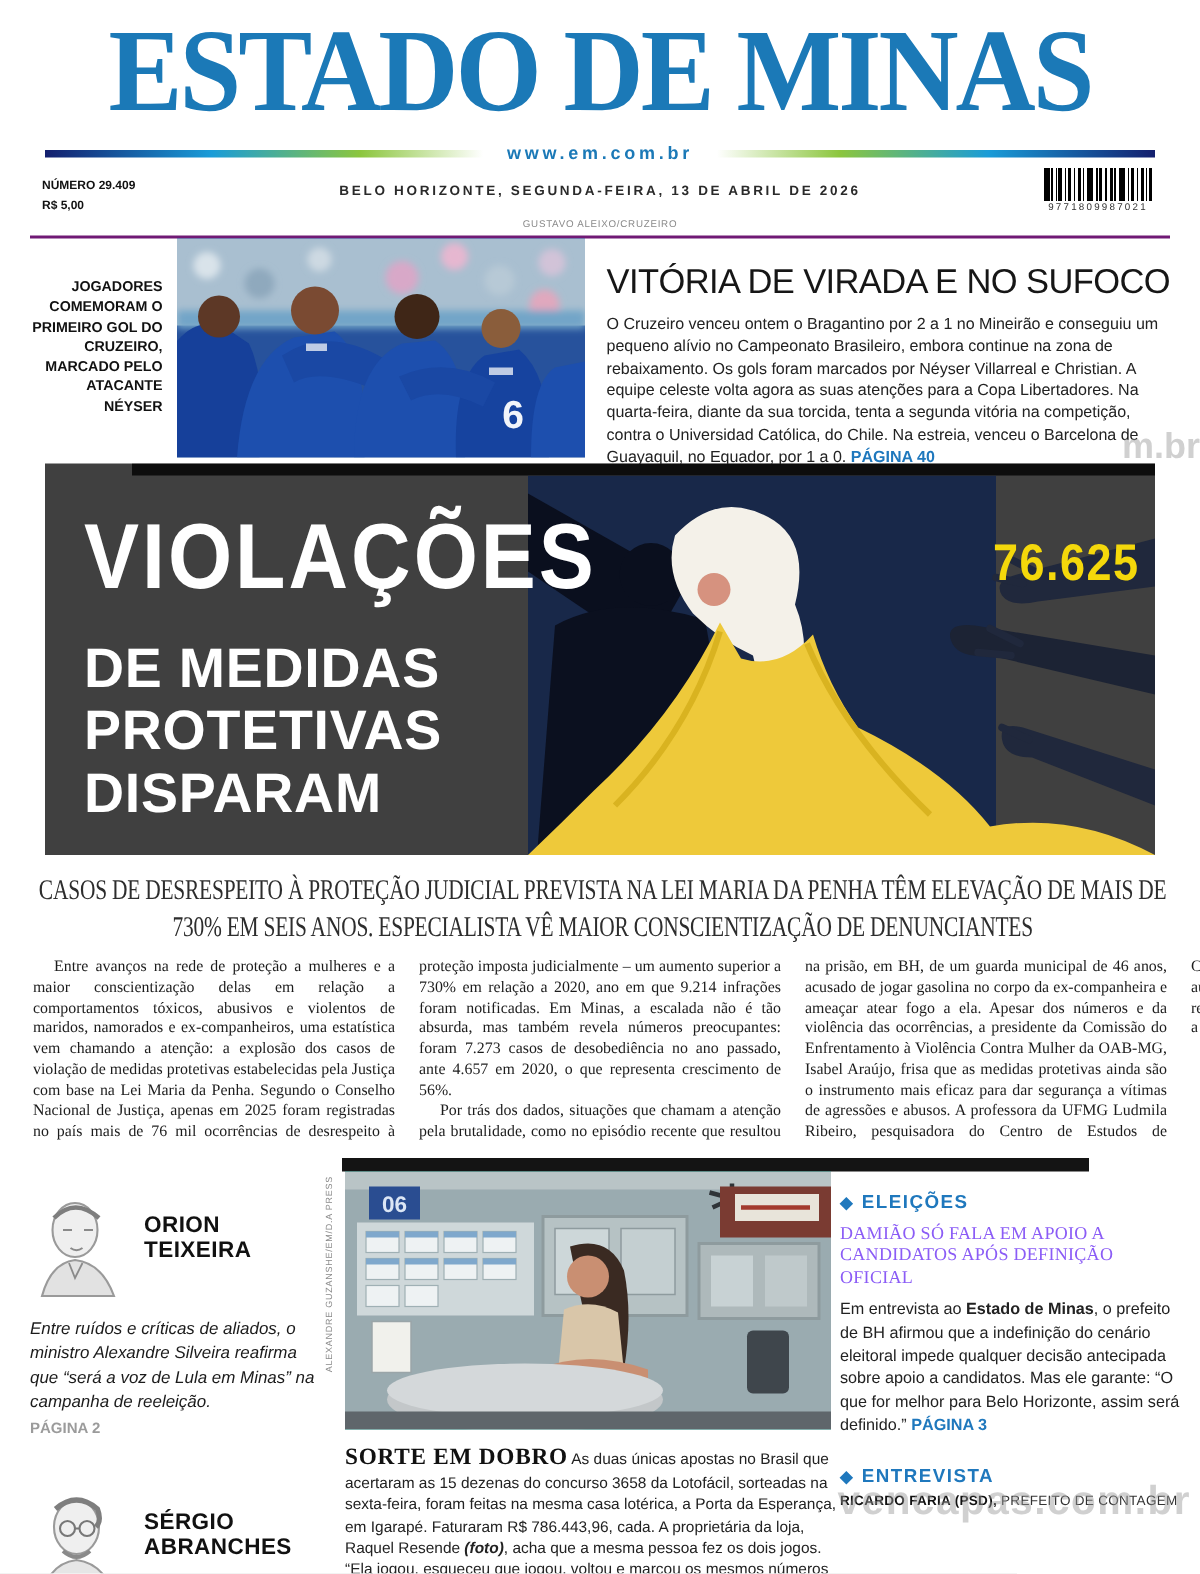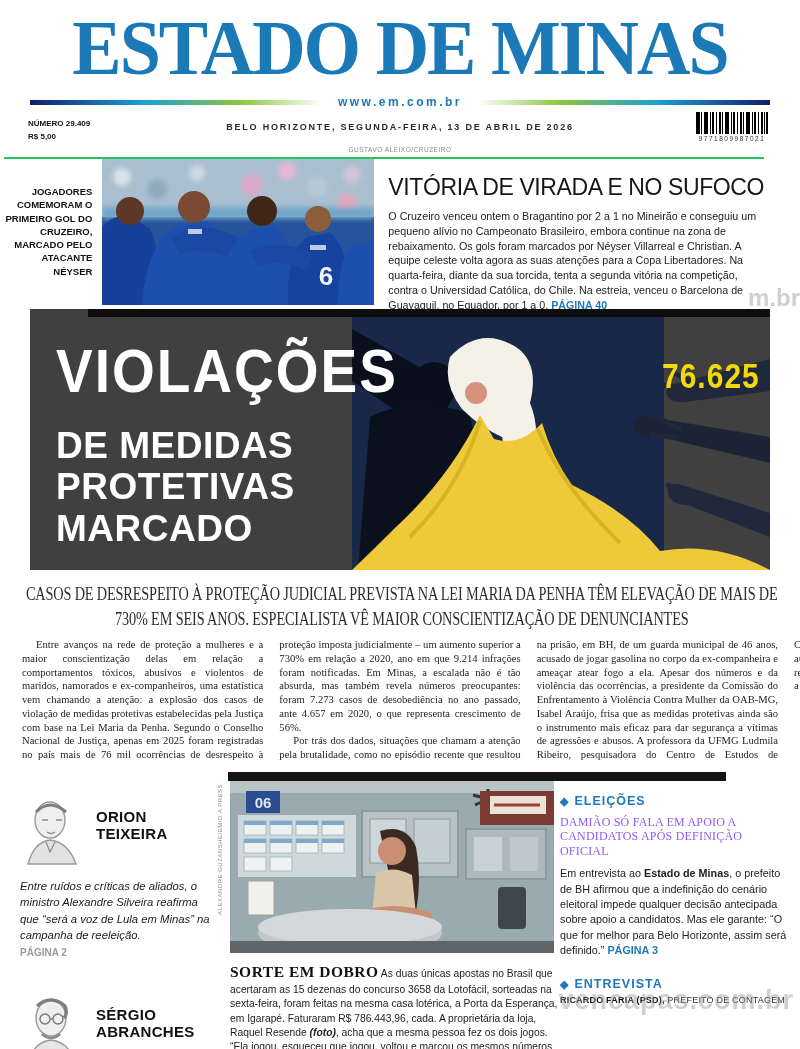--- a/index.html
+++ b/index.html
@@ -25,21 +25,21 @@
         letter-spacing:1.8px;color:#2a2a2a;}
   .barcode-wrap{position:absolute;right:30px;top:0;width:76px;text-align:center;}
   .barcode{height:22px;width:72px;margin:0 auto;
      background:repeating-linear-gradient(90deg,#000 0 1px,transparent 1px 3px),
                 repeating-linear-gradient(90deg,#000 0 2px,transparent 2px 7px),#fff;
      border-left:2px solid #000;border-right:2px solid #000;}
   .barcode-digits{font-size:6.5px;letter-spacing:1.5px;color:#333;margin-top:1px;}
   .credit-top{position:absolute;top:146px;left:0;right:0;text-align:center;font-size:6.5px;color:#8a8a8a;letter-spacing:.5px;}
 
   
-  .sports{position:absolute;top:157px;left:4px;width:760px;height:148px;border-top:2px solid #22c55e;display:flex;}
+  .sports{position:absolute;top:157px;left:20px;width:760px;height:148px;border-top:2px solid #701a75;display:flex;}
   .sports-caption{width:120px;padding:26px 10px 0 0;text-align:right;font-size:9.5px;font-weight:bold;line-height:1.4;color:#111;}
   .sports-photo{width:272px;height:146px;position:relative;background:#27529c;overflow:hidden;flex:none;}
   .sports-story{flex:1;padding-left:14px;}
   .sports-headline{font-size:23px;font-weight:400;letter-spacing:-.4px;color:#161616;margin-top:15px;white-space:nowrap;}
   .sports-body{font-size:10.7px;line-height:1.38;margin-top:8px;color:#222;}
   .pref{color:#1f78bd;font-weight:bold;font-family:"Liberation Sans",sans-serif;}
 
   
   .banner{position:absolute;top:309px;left:30px;width:740px;height:261px;background:#404040;overflow:hidden;}
   .banner-topbar{position:absolute;top:0;left:58px;right:0;height:8px;background:#0d0d0d;}
@@ -184,21 +184,21 @@
       <path d="M440,42 L348,66 Q332,70 338,80 Q344,88 362,84 L440,74 Z" fill="#20283c"></path>
       <path d="M440,120 L320,100 Q300,98 304,110 Q308,122 330,120 L440,146 Z" fill="#1c2334"></path>
       <path d="M440,196 L352,168 Q336,164 338,176 Q340,188 358,188 L440,220 Z" fill="#20283c"></path>
       <path d="M360,64 l-16,-8 M352,72 l-18,-4 M350,112 l-20,-10 M344,120 l-22,-2 M356,176 l-18,-8" stroke="#20283c" stroke-width="5" stroke-linecap="round" fill="none"></path>
     </svg>
     <div class="banner-headline">
       <div class="banner-main">VIOLAÇÕES</div>
       <div class="banner-sub">
         <div>DE MEDIDAS</div>
         <div>PROTETIVAS</div>
-        <div>MARCADO</div>
+        <div>DISPARAM</div>
       </div>
     </div>
     <div class="banner-stat">
       <div class="stat-number">76.625</div>
     </div>
   </div>
 
   <div class="subheadline">CASOS DE DESRESPEITO À PROTEÇÃO JUDICIAL PREVISTA NA LEI MARIA DA PENHA TÊM ELEVAÇÃO DE MAIS DE 730% EM SEIS ANOS. ESPECIALISTA VÊ MAIOR CONSCIENTIZAÇÃO DE DENUNCIANTES</div>
   <div class="columns">
     <p>Entre avanços na rede de proteção a mulheres e a maior conscientização delas em relação a comportamentos tóxicos, abusivos e violentos de maridos, namorados e ex-companheiros, uma estatística vem chamando a atenção: a explosão dos casos de violação de medidas protetivas estabelecidas pela Justiça com base na Lei Maria da Penha. Segundo o Conselho Nacional de Justiça, apenas em 2025 foram registradas no país mais de 76 mil ocorrências de desrespeito à proteção imposta judicialmente – um aumento superior a 730% em relação a 2020, ano em que 9.214 infrações foram notificadas. Em Minas, a escalada não é tão absurda, mas também revela números preocupantes: foram 7.273 casos de desobediência no ano passado, ante 4.657 em 2020, o que representa crescimento de 56%.</p>

